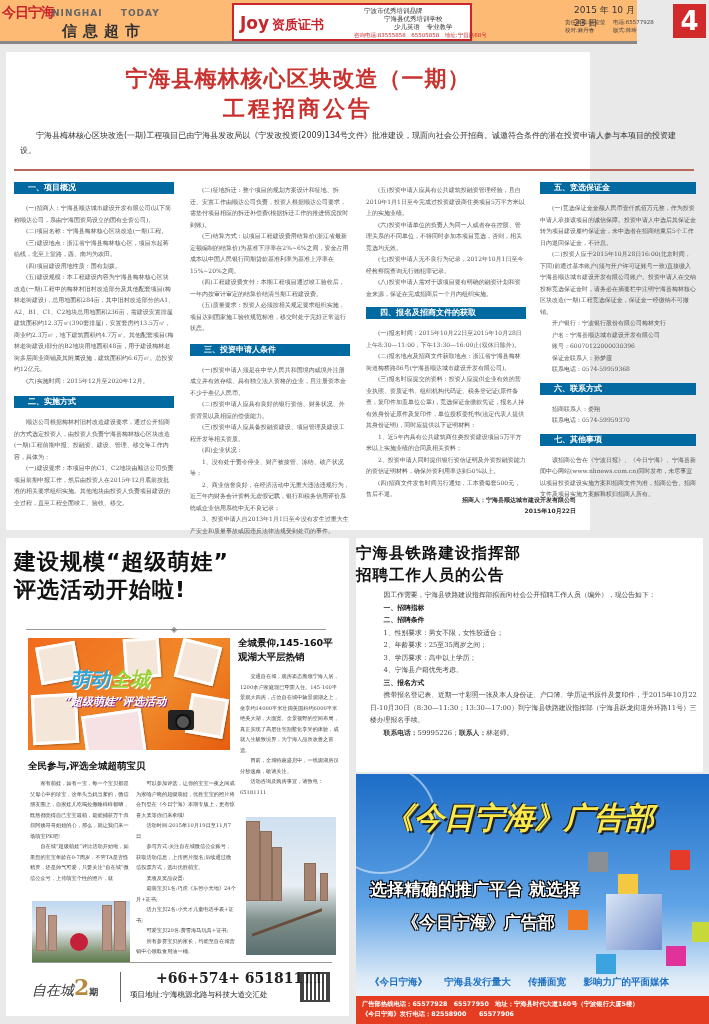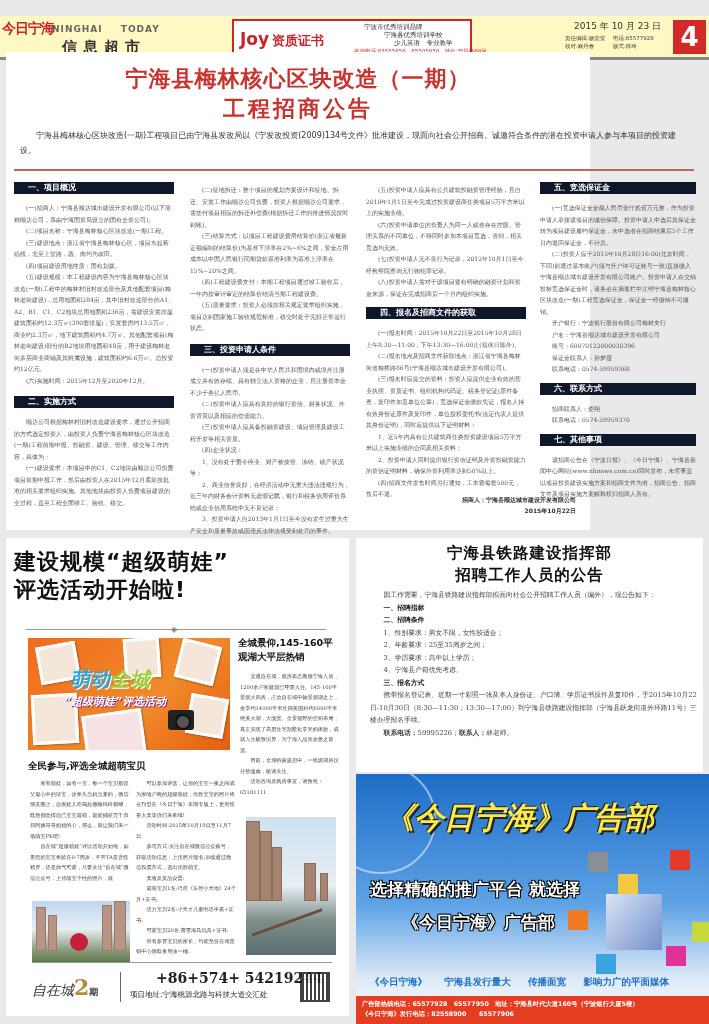--- a/index.html
+++ b/index.html
@@ -1,17 +1,17 @@
 <!DOCTYPE html>
 <html><head>
 <meta charset="utf-8">
 <style>
 *{box-sizing:border-box;margin:0;padding:0}
 body{width:709px;height:1024px;background:#e9e9e9;font-family:"DejaVu Serif",serif;color:#333;overflow:hidden;position:relative}
-.header{position:absolute;left:0;top:16px;width:709px;height:44px;background:#fef9c3;border-bottom:3px solid #888}
+.header{position:absolute;left:0;top:0;width:637px;height:44px;background:#fdba74;border-bottom:3px solid #888}
 .logo{position:absolute;left:2px;top:4px;font-family:"DejaVu Serif",serif;font-size:14px;color:#c8262b;font-weight:bold;letter-spacing:-1px}
 .logo-en{position:absolute;left:52px;top:8px;font-family:"DejaVu Sans",sans-serif;font-size:9px;font-weight:bold;color:#666;letter-spacing:1px;word-spacing:14px}
 .section-name{position:absolute;left:62px;top:22px;font-size:15px;font-weight:bold;color:#333;letter-spacing:6px}
 .hdr-ad{position:absolute;left:232px;top:3px;width:240px;height:38px;border:2px solid #c8262b;background:#fff}
 .hdr-ad .brand{position:absolute;left:6px;top:8px;font-family:"DejaVu Sans",sans-serif;font-weight:bold;font-size:14px;color:#c8262b}
 .hdr-ad .brand .sym{font-size:17px;margin-right:3px}
 .hdr-ad .brand .name{font-size:13px}
 .hdr-ad .l1{position:absolute;left:130px;top:2px;font-size:6.5px;color:#333;font-family:"DejaVu Sans",sans-serif}
 .hdr-ad .l2{position:absolute;left:150px;top:10px;font-size:6.5px;color:#333;font-family:"DejaVu Sans",sans-serif}
 .hdr-ad .l3{position:absolute;left:160px;top:18px;font-size:6.5px;color:#333;font-family:"DejaVu Sans",sans-serif}
@@ -21,21 +21,21 @@
 .page-num{position:absolute;left:673px;top:4px;width:33px;height:34px;background:#d22a2a;color:#fff;font-family:"DejaVu Sans",sans-serif;font-size:26px;font-weight:bold;text-align:center;line-height:34px}
 
 .notice1{position:absolute;left:6px;top:52px;width:584px;height:478px;background:#fff}
 .n1-title{position:absolute;left:0;width:100%;text-align:center;color:#c8332f;font-weight:bold;font-family:"DejaVu Serif",serif}
 .n1-t1{top:12px;font-size:22px;letter-spacing:1px}
 .n1-t2{top:42px;font-size:22px;letter-spacing:3px}
 .n1-intro{position:absolute;left:14px;top:76px;width:670px;font-size:8px;line-height:15px;color:#333;font-family:"DejaVu Sans",sans-serif;text-indent:2em}
 .n1-rule{position:absolute;left:8px;top:117px;width:680px;height:2px;background:#b8685a}
 .col{position:absolute;top:128px;width:160px;font-size:6px;line-height:11.5px;color:#555}
 .col p{text-indent:2em;margin:0}
-.sec-head{background:#0f172a;color:#fff;font-family:"DejaVu Sans",sans-serif;font-weight:bold;font-size:8px;height:12px;line-height:12px;padding-left:14px;margin:2px 0 8px 0}
+.sec-head{background:#0369a1;color:#fff;font-family:"DejaVu Sans",sans-serif;font-weight:bold;font-size:8px;height:12px;line-height:12px;padding-left:14px;margin:2px 0 8px 0}
 .signer{position:absolute;right:14px;top:442px;text-align:right;font-family:"DejaVu Sans",sans-serif;font-size:6px;line-height:11px;color:#333;font-weight:bold}
 
 .ad-baby{position:absolute;left:6px;top:538px;width:343px;height:478px;background:#fff}
 .baby-h{position:absolute;left:8px;top:10px;font-family:"DejaVu Sans",sans-serif;font-weight:bold;font-size:22px;color:#111;line-height:28px;letter-spacing:1px}
 .baby-rule{position:absolute;left:20px;top:91px;width:300px;height:1px;background:#999}
 .baby-diamond{position:absolute;left:165px;top:87px;font-size:8px;color:#777}
 .baby-banner{position:absolute;left:22px;top:100px;width:202px;height:112px;background:linear-gradient(135deg,#f26b1d,#f08a2a 60%,#e65d10);overflow:hidden}
 .photo{position:absolute;background:#f4e6d8;border:3px solid #fff;box-shadow:1px 1px 2px rgba(0,0,0,.3)}
 .banner-title{position:absolute;left:42px;top:28px;font-family:"DejaVu Sans",sans-serif;font-weight:bold;font-size:20px;font-style:italic;color:#2ea5d8;text-shadow:1px 1px 0 #fff}
 .banner-title span{color:#9bd03a}
@@ -58,21 +58,21 @@
 .baby-rule2{position:absolute;left:26px;top:424px;width:300px;height:1px;background:#999}
 .baby-footer-logo{position:absolute;left:26px;top:436px;font-family:"DejaVu Serif",serif;font-size:14px;color:#333;font-style:italic}
 .baby-footer-logo .two{font-size:22px;color:#b58a3c;font-weight:bold;font-style:normal}
 .baby-footer-logo .qi{font-size:9px;font-style:normal;font-weight:bold}
 .baby-footer-sep{position:absolute;left:114px;top:434px;width:1px;height:30px;background:#666}
 .baby-phone{position:absolute;left:150px;top:432px;font-family:"DejaVu Serif",serif;font-weight:bold;font-size:14px;color:#222}
 .baby-addr{position:absolute;left:124px;top:452px;font-family:"DejaVu Sans",sans-serif;font-size:7.5px;color:#222}
 .qr{position:absolute;left:294px;top:434px;width:30px;height:30px;background:repeating-linear-gradient(90deg,#222 0 2px,#fff 2px 4px),#222;border:2px solid #222;opacity:.85}
 
 .notice2{position:absolute;left:356px;top:538px;width:347px;height:234px;background:#fff}
-.n2-title{position:absolute;left:0;width:100%;text-align:center;font-weight:bold;font-size:15.5px;color:#111;letter-spacing:1px}
+.n2-title{position:absolute;left:0;width:100%;font-weight:bold;font-size:15.5px;color:#111;letter-spacing:1px}
 .n2-t1{top:5px}
 .n2-t2{top:27px}
 .n2-body{position:absolute;left:14px;top:51px;width:330px;font-size:6.8px;line-height:12.5px;color:#444}
 .n2-body p{text-indent:2em}
 .n2-body .h{font-weight:bold;color:#222;font-family:Liberation Mono, monospace}
 
 .ad-paper{position:absolute;left:356px;top:774px;width:353px;height:291px;background:linear-gradient(#1d6dc7,#5fa3e6 45%,#dbe9f7 70%,#fff 85%);overflow:hidden}
 .ap-globe{position:absolute;left:-30px;top:-10px;width:110px;height:110px;border-radius:50%;border:2px solid rgba(255,255,255,.5)}
 .ap-title{position:absolute;left:28px;top:24px;font-family:"DejaVu Sans",sans-serif;font-weight:bold;font-style:italic;font-size:30px;color:#fde94a;text-shadow:2px 2px 0 #222,-1px -1px 0 #222}
 .ap-slogan1{position:absolute;left:14px;top:104px;font-family:"DejaVu Sans",sans-serif;font-weight:bold;font-size:17px;color:#fff;text-shadow:1px 1px 0 #000,-1px -1px 0 #000,1px -1px 0 #000,-1px 1px 0 #000}
@@ -241,21 +241,21 @@
     <div class="tw" style="left:58px;top:46px;width:12px;height:38px"></div>
     <div class="tw" style="left:74px;top:56px;width:8px;height:28px"></div>
     <div class="bridge"></div>
   </div>
 
   <div class="baby-rule2"></div>
   <div class="baby-footer-logo">
     <span>自在城</span><span class="two">2</span><span class="qi">期</span>
   </div>
   <div class="baby-footer-sep"></div>
-  <div class="baby-phone">+86+574+ 54219244</div>
+  <div class="baby-phone">+66+574+ 65181111</div>
   <div class="baby-addr">项目地址:宁海桃源北路与科技大道交汇处</div>
   <div class="qr"></div>
 </div>
 
 <div class="notice2">
   <div class="n2-title n2-t1">宁海县铁路建设指挥部</div>
   <div class="n2-title n2-t2">招聘工作人员的公告</div>
   <div class="n2-body">
     <p>因工作需要，宁海县铁路建设指挥部拟面向社会公开招聘工作人员（编外），现公告如下：</p>
     <p class="h">一、招聘指标</p>

